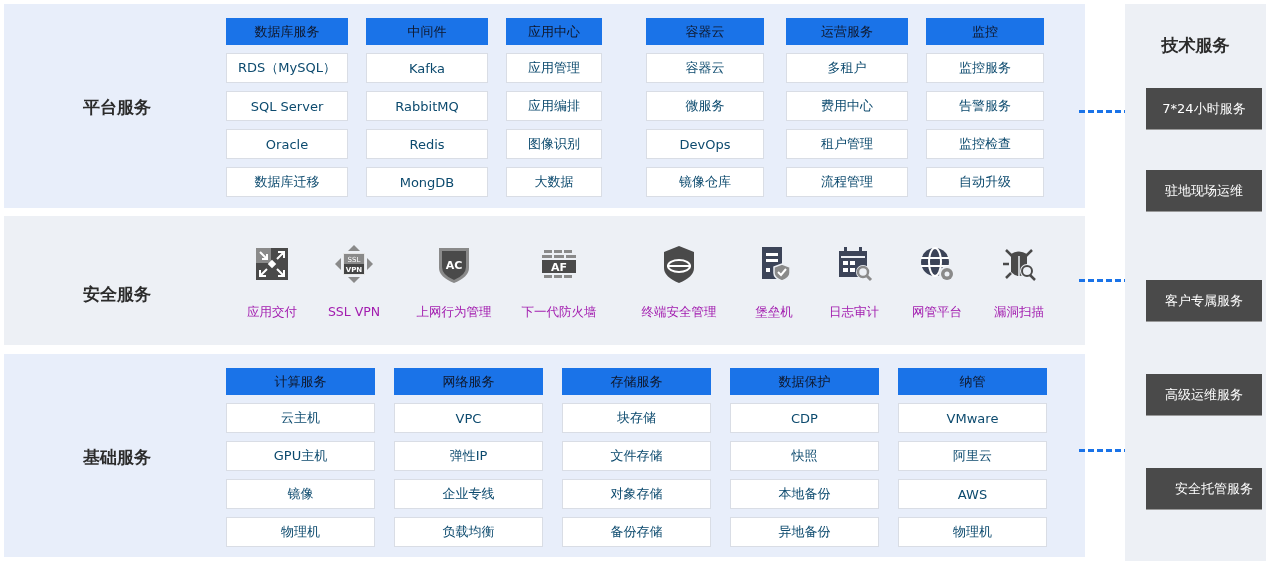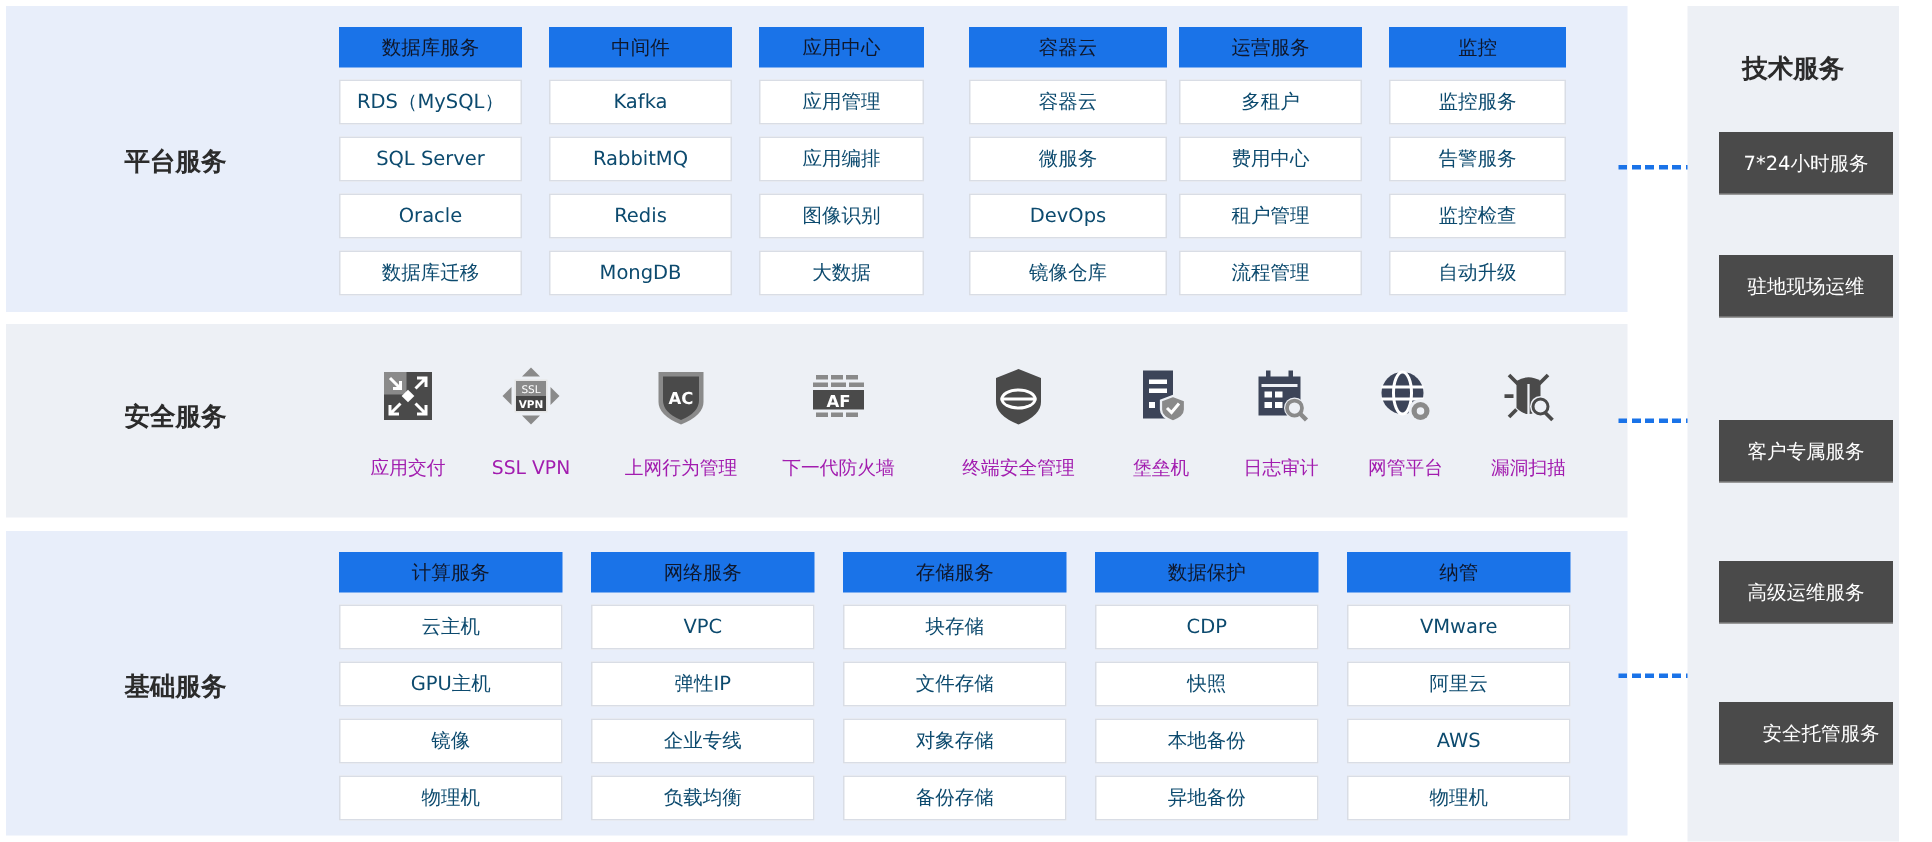--- a/index.html
+++ b/index.html
@@ -56,28 +56,28 @@
         <div class="cell">Oracle</div>
         <div class="cell">数据库迁移</div>
       </div>
       <div class="col" style="left: 362px; top: 14px; width: 122px;">
         <div class="col-head">中间件</div>
         <div class="cell">Kafka</div>
         <div class="cell">RabbitMQ</div>
         <div class="cell">Redis</div>
         <div class="cell">MongDB</div>
       </div>
-      <div class="col" style="left: 502px; top: 14px; width: 110px;">
+      <div class="col" style="left: 502px; top: 14px; width: 96px;">
         <div class="col-head">应用中心</div>
         <div class="cell">应用管理</div>
         <div class="cell">应用编排</div>
         <div class="cell">图像识别</div>
         <div class="cell">大数据</div>
       </div>
-      <div class="col" style="left: 642px; top: 14px; width: 132px;">
+      <div class="col" style="left: 642px; top: 14px; width: 118px;">
         <div class="col-head">容器云</div>
         <div class="cell">容器云</div>
         <div class="cell">微服务</div>
         <div class="cell">DevOps</div>
         <div class="cell">镜像仓库</div>
       </div>
       <div class="col" style="left: 782px; top: 14px; width: 122px;">
         <div class="col-head">运营服务</div>
         <div class="cell">多租户</div>
         <div class="cell">费用中心</div>
@@ -88,21 +88,21 @@
         <div class="col-head">监控</div>
         <div class="cell">监控服务</div>
         <div class="cell">告警服务</div>
         <div class="cell">监控检查</div>
         <div class="cell">自动升级</div>
       </div>
     </div>
 </div>
 
 <div class="panel gray" style="top:216px;height:129px;">
-  <div class="panel-title" style="top:50px;">安全服务</div>
+  <div class="panel-title" style="top:67px;">安全服务</div>
   <div id="security-items">
       <div class="sec-item" style="left: 218px;">
         <div class="sec-icon"><svg viewBox="0 0 40 40">
             <rect x="4" y="4" width="16" height="16" fill="#8a8a8a"></rect>
             <rect x="4" y="4" width="32" height="32" fill="#4a4a4a" clip-path="inset(0 0 0 0)"></rect>
             <rect x="4" y="4" width="15" height="15" fill="#8a8a8a"></rect>
             <path d="M8 8 L15 15 M15 10 L15 15 L10 15" stroke="#fff" stroke-width="2" fill="none"></path>
             <path d="M32 8 L25 15 M26 8 L32 8 L32 14" stroke="#fff" stroke-width="2" fill="none"></path>
             <path d="M8 32 L15 25 M8 26 L8 32 L14 32" stroke="#fff" stroke-width="2" fill="none"></path>
             <path d="M32 32 L25 25 M32 26 L32 32 L26 32" stroke="#fff" stroke-width="2" fill="none"></path>

